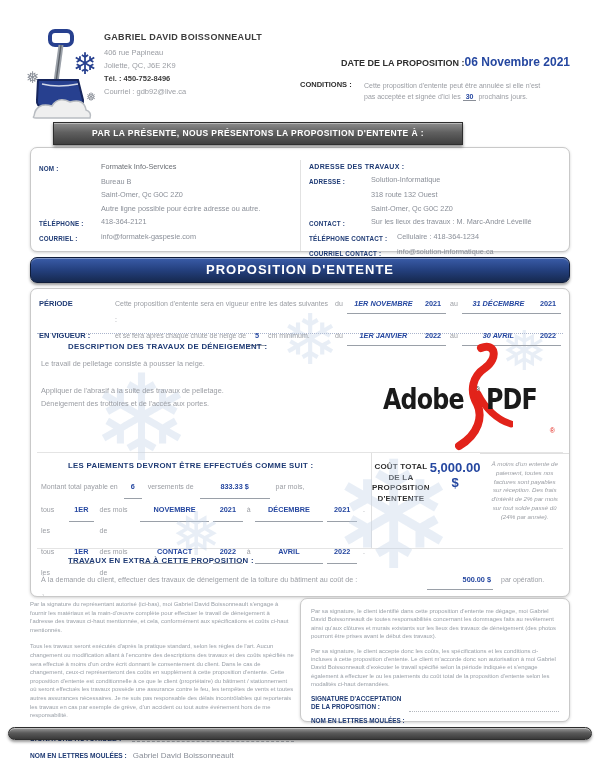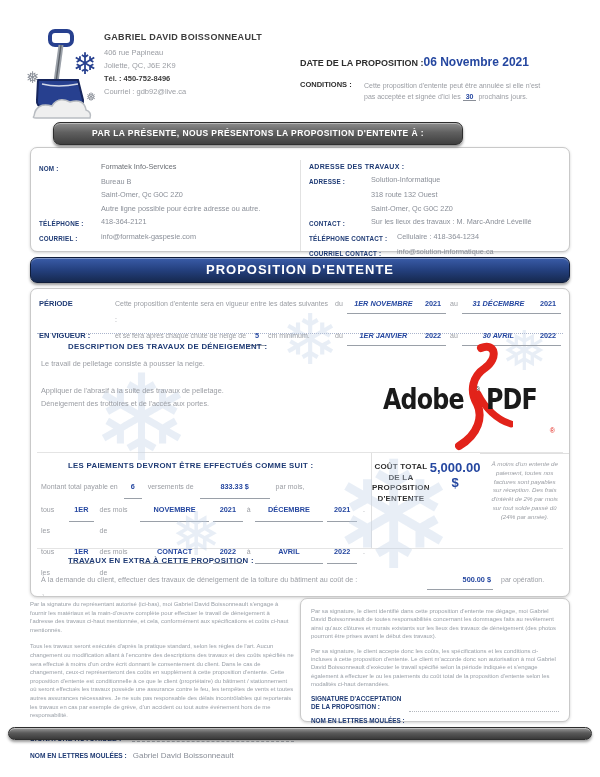--- a/index.html
+++ b/index.html
@@ -8,31 +8,31 @@
 
   
   .logo { position:absolute; left:28px; top:28px; width:72px; height:96px; }
   .logo .flake-big { position:absolute; right:2px; top:18px; font-size:30px; color:#27408f; }
   .logo .flake-s1 { position:absolute; left:-2px; top:40px; font-size:16px; color:#8a8f98; }
   .logo .flake-s2 { position:absolute; right:4px; top:62px; font-size:12px; color:#8a8f98; }
   .company { position:absolute; left:104px; top:32px; width:200px; }
   .company .name { font-size:9px; font-weight:bold; color:#3c3c3c; letter-spacing:.3px; margin-bottom:4px; }
   .company .ln { font-size:7.5px; color:#9a9da3; line-height:13px; }
   .company .ln.bold { color:#3c3c3c; font-weight:bold; }
-  .date-row { position:absolute; left:300px; top:55px; width:270px; display:flex; justify-content:flex-start; align-items:baseline; }
+  .date-row { position:absolute; left:300px; top:55px; width:270px; display:flex; justify-content:flex-end; align-items:baseline; }
   .date-row .dl { font-size:9px; font-weight:bold; color:#2e2e2e; }
   .date-row .dv { font-size:12px; font-weight:bold; color:#2547a0; }
   .cond-row { position:absolute; left:300px; top:80px; width:272px; display:flex; }
   .cond-row .cl { font-size:7.5px; font-weight:bold; color:#2e2e2e; width:64px; flex:none; }
   .cond-row .ct { font-size:7px; color:#9a9da3; line-height:11px; }
   .blue-inline { color:#2547a0; font-weight:bold; border-bottom:1px solid #8a8f98; padding:0 3px; }
 
   
   .gray-banner { position:absolute; left:53px; top:122px; width:410px; height:23px; z-index:5;
-    background:linear-gradient(#8d8d8d,#606060 45%,#3f3f3f); border:1px solid #2e2e2e; border-radius:7px;
+    background:linear-gradient(#8d8d8d,#606060 45%,#3f3f3f); border:1px solid #2e2e2e; border-radius:0;
     box-shadow:0 2px 3px rgba(0,0,0,.45), inset 0 1px 0 rgba(255,255,255,.4);
     color:#fff; font-size:8.5px; font-weight:bold; text-align:center; line-height:21px; letter-spacing:.4px; }
   .navy-banner { position:absolute; left:30px; top:257px; width:540px; height:26px;
     background:linear-gradient(#3a5ca8,#24407e 50%,#16294f); border:1px solid #101d3a; border-radius:7px;
     box-shadow:0 2px 3px rgba(0,0,0,.4), inset 0 1px 0 rgba(255,255,255,.35);
     color:#fff; font-size:13px; font-weight:bold; text-align:center; line-height:24px; letter-spacing:1px; }
 
   
   .box { position:absolute; background:#fff; border:1px solid #c9c9c9; border-radius:7px;
     box-shadow:0 1px 3px rgba(0,0,0,.18); }

